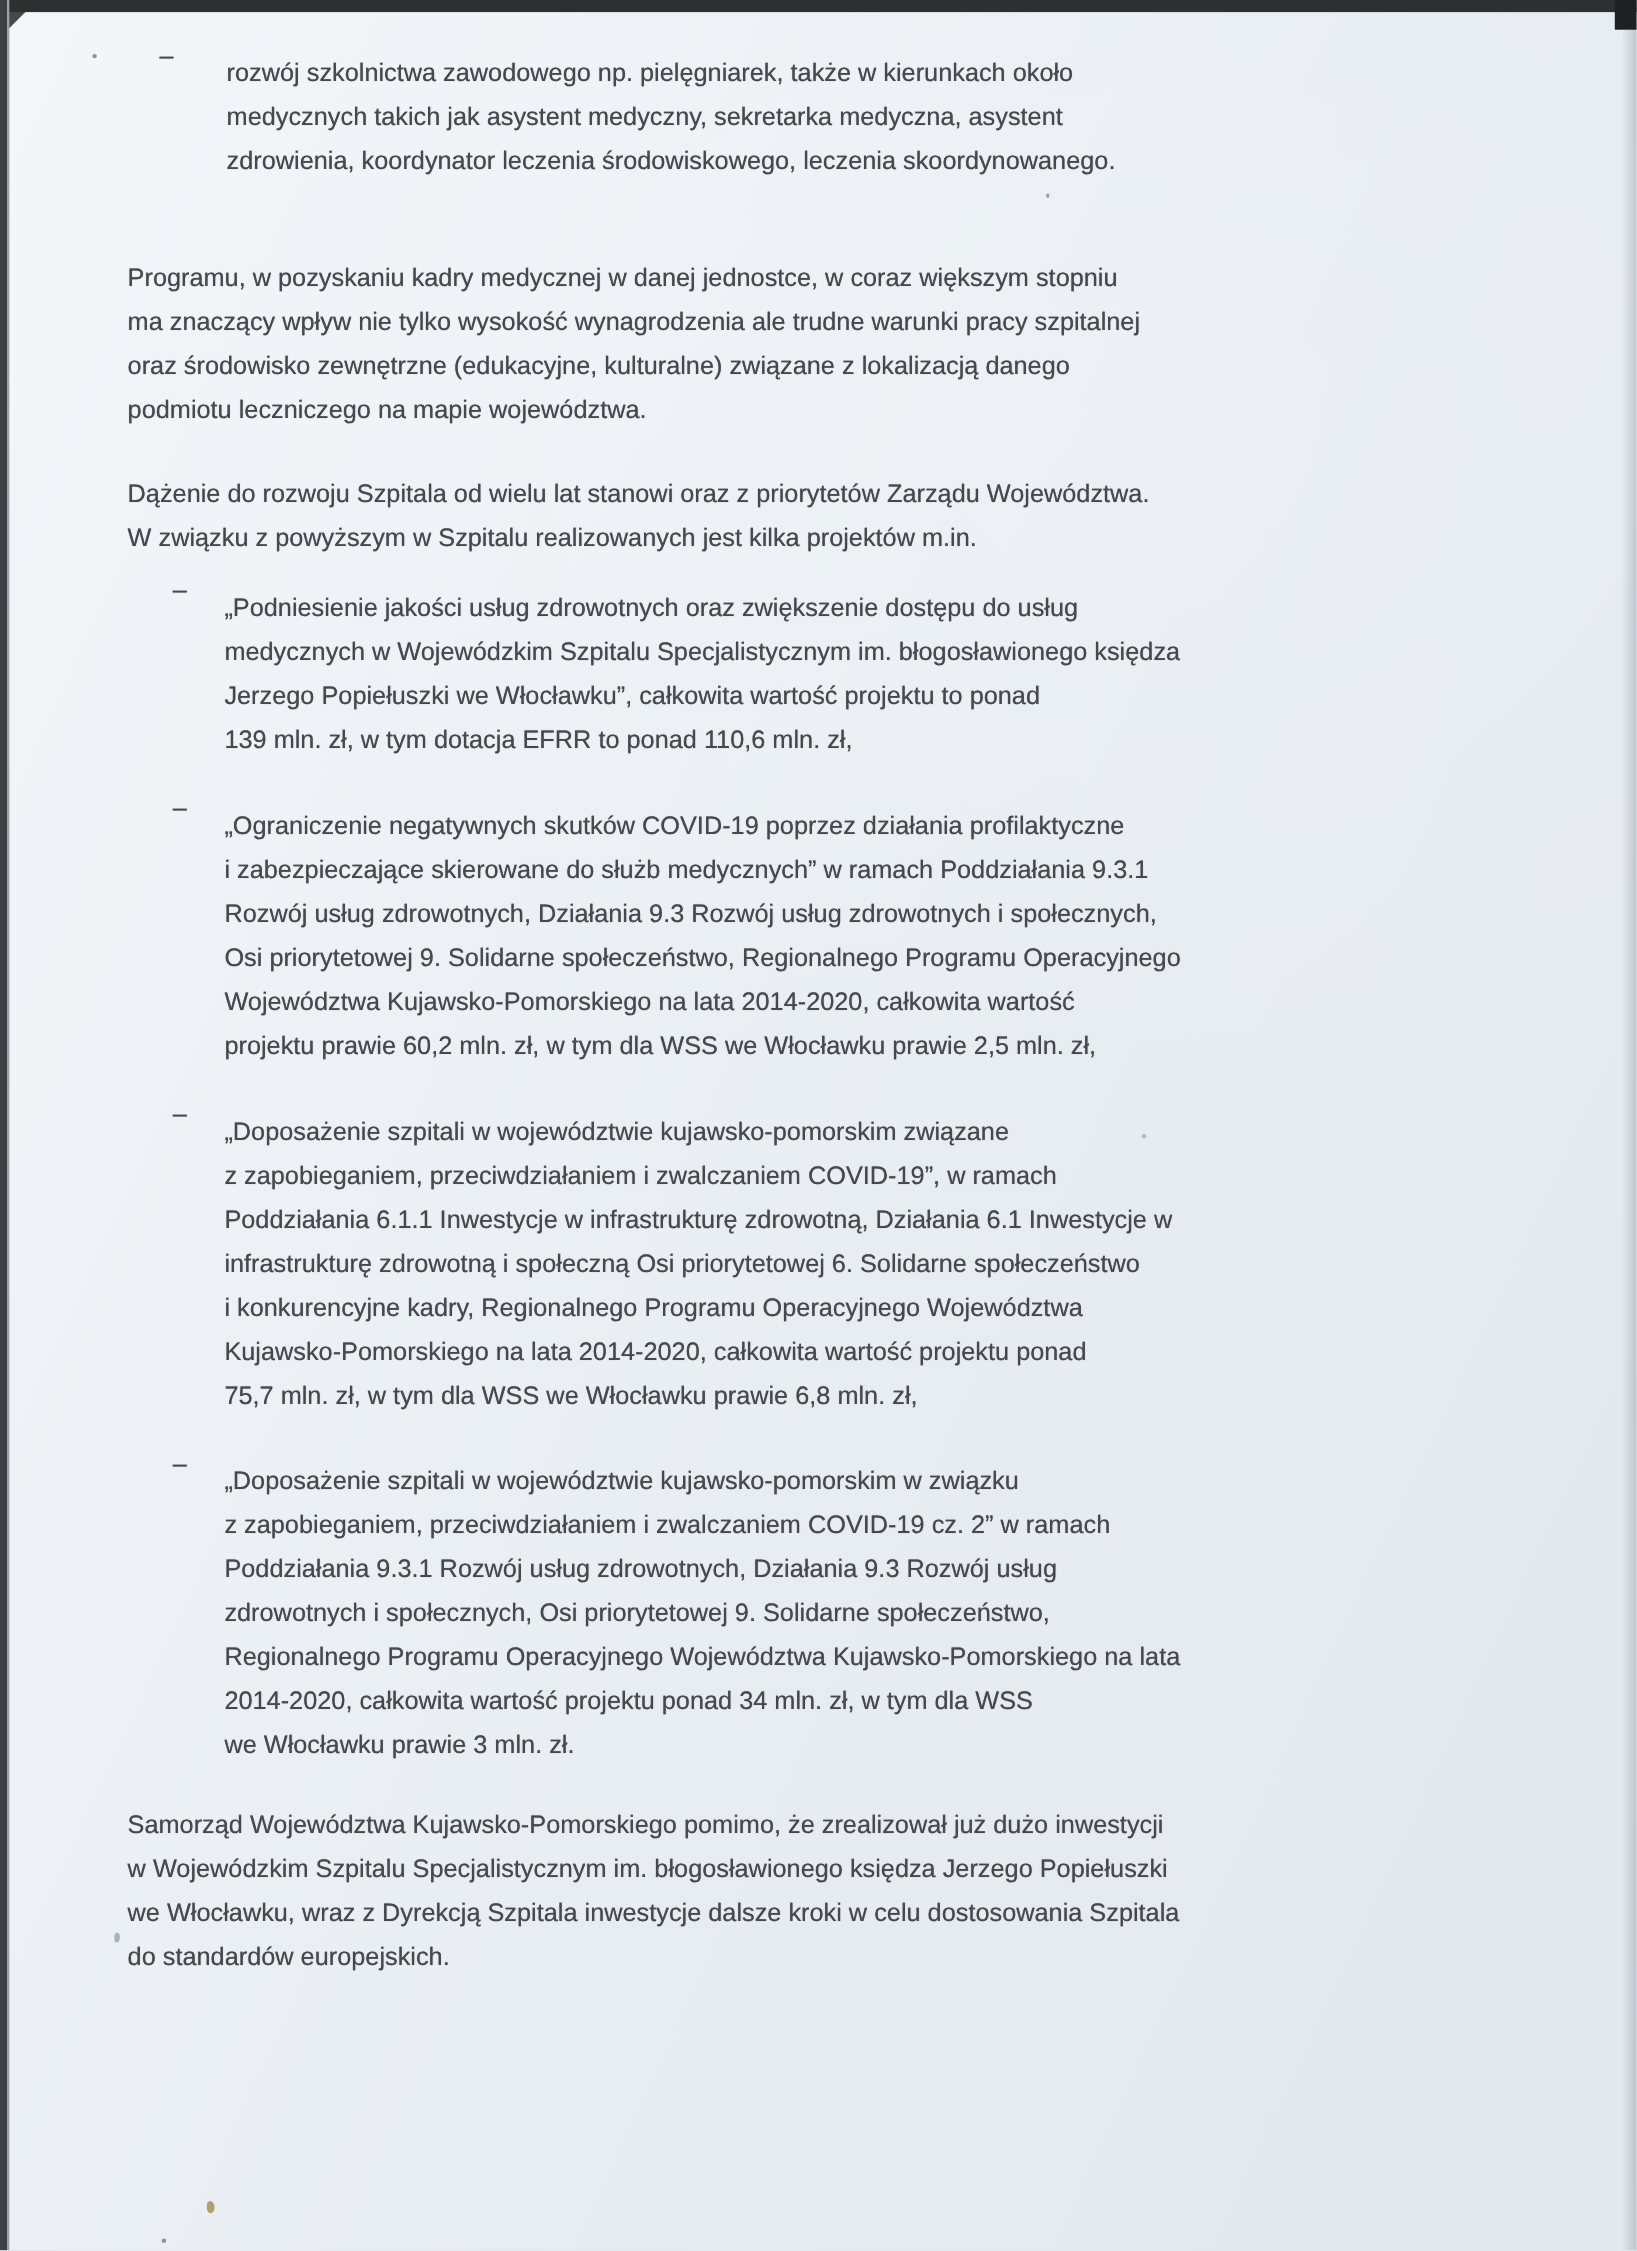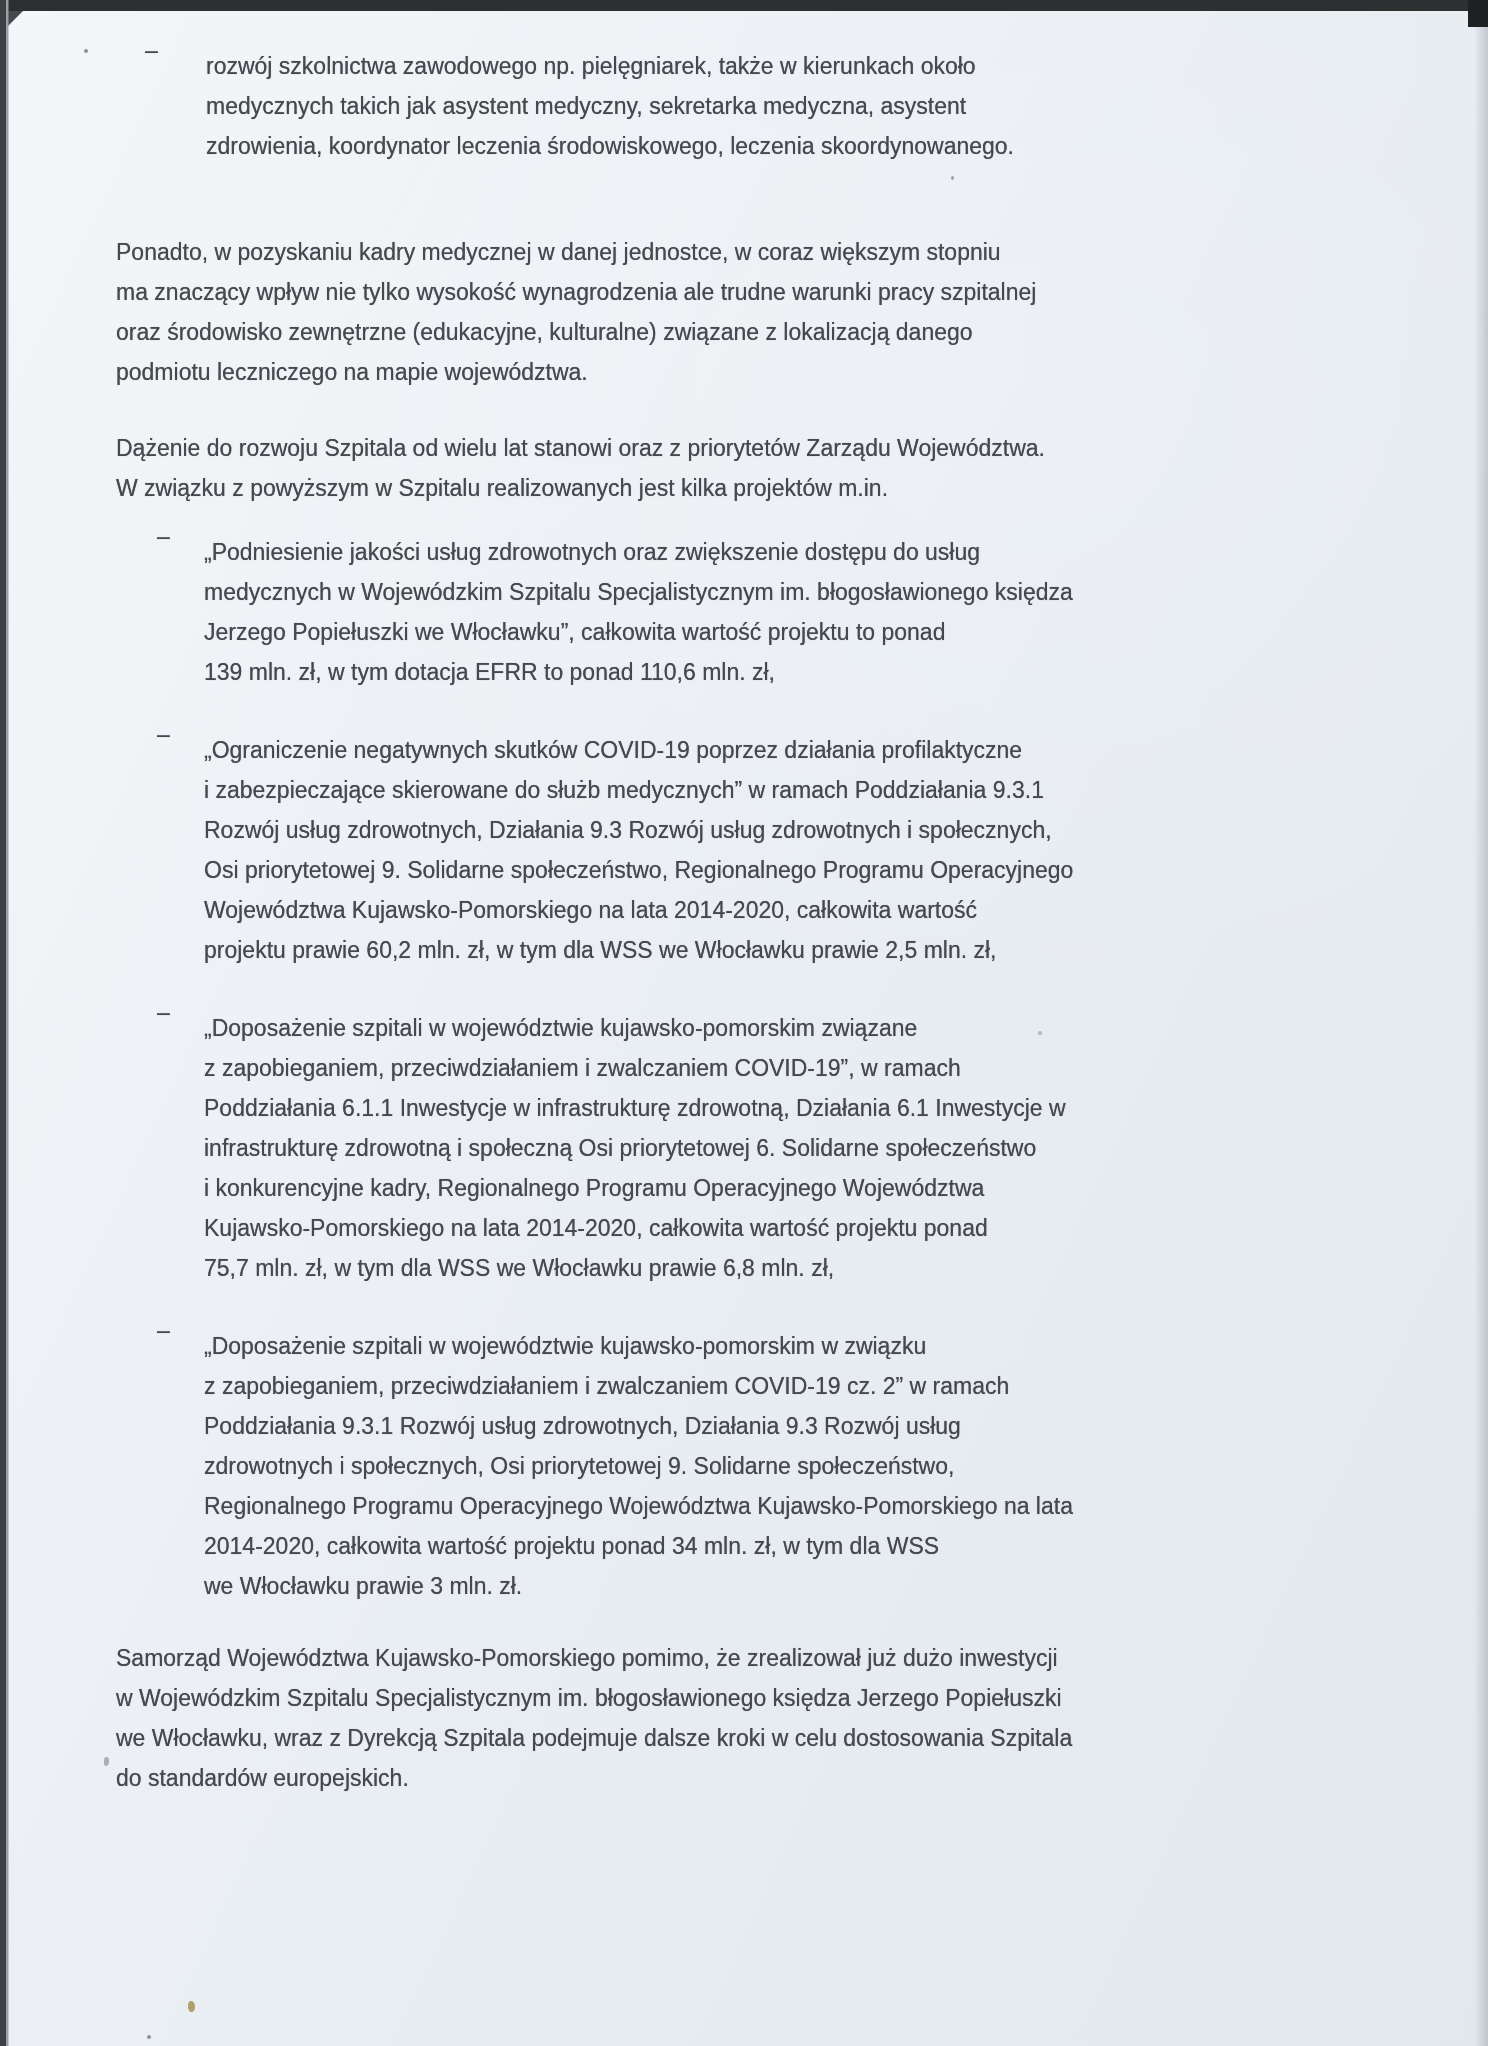--- a/index.html
+++ b/index.html
@@ -103,21 +103,21 @@
 
   <div class="doc">
 
     <div class="bullet lead">
       <span class="marker">–</span>
       <span class="text">rozwój szkolnictwa zawodowego np. pielęgniarek, także w kierunkach około
 medycznych takich jak asystent medyczny, sekretarka medyczna, asystent
 zdrowienia, koordynator leczenia środowiskowego, leczenia skoordynowanego.</span>
     </div>
 
-    <p class="par-ponadto">Ponadto, w pozyskaniu kadry medycznej w danej jednostce, w coraz większym stopniu
+    <p class="par-ponadto">Programu, w pozyskaniu kadry medycznej w danej jednostce, w coraz większym stopniu
 ma znaczący wpływ nie tylko wysokość wynagrodzenia ale trudne warunki pracy szpitalnej
 oraz środowisko zewnętrzne (edukacyjne, kulturalne) związane z lokalizacją danego
 podmiotu leczniczego na mapie województwa.</p>
 
     <p class="par-dazenie">Dążenie do rozwoju Szpitala od wielu lat stanowi oraz z priorytetów Zarządu Województwa.
 W związku z powyższym w Szpitalu realizowanych jest kilka projektów m.in.</p>
 
     <div class="projects">
 
       <div class="bullet project">
@@ -158,17 +158,17 @@
 Regionalnego Programu Operacyjnego Województwa Kujawsko-Pomorskiego na lata
 2014-2020, całkowita wartość projektu ponad 34 mln. zł, w tym dla WSS
 we Włocławku prawie 3 mln. zł.</span>
       </div>
 
     </div>
 
 
     <p class="par-samorzad">Samorząd Województwa Kujawsko-Pomorskiego pomimo, że zrealizował już dużo inwestycji
 w Wojewódzkim Szpitalu Specjalistycznym im. błogosławionego księdza Jerzego Popiełuszki
-we Włocławku, wraz z Dyrekcją Szpitala podejmuje dalsze kroki w celu dostosowania Szpitala
+we Włocławku, wraz z Dyrekcją Szpitala inwestycje dalsze kroki w celu dostosowania Szpitala
 do standardów europejskich.</p>
 
   </div>
 </div>
 
 </body></html>

